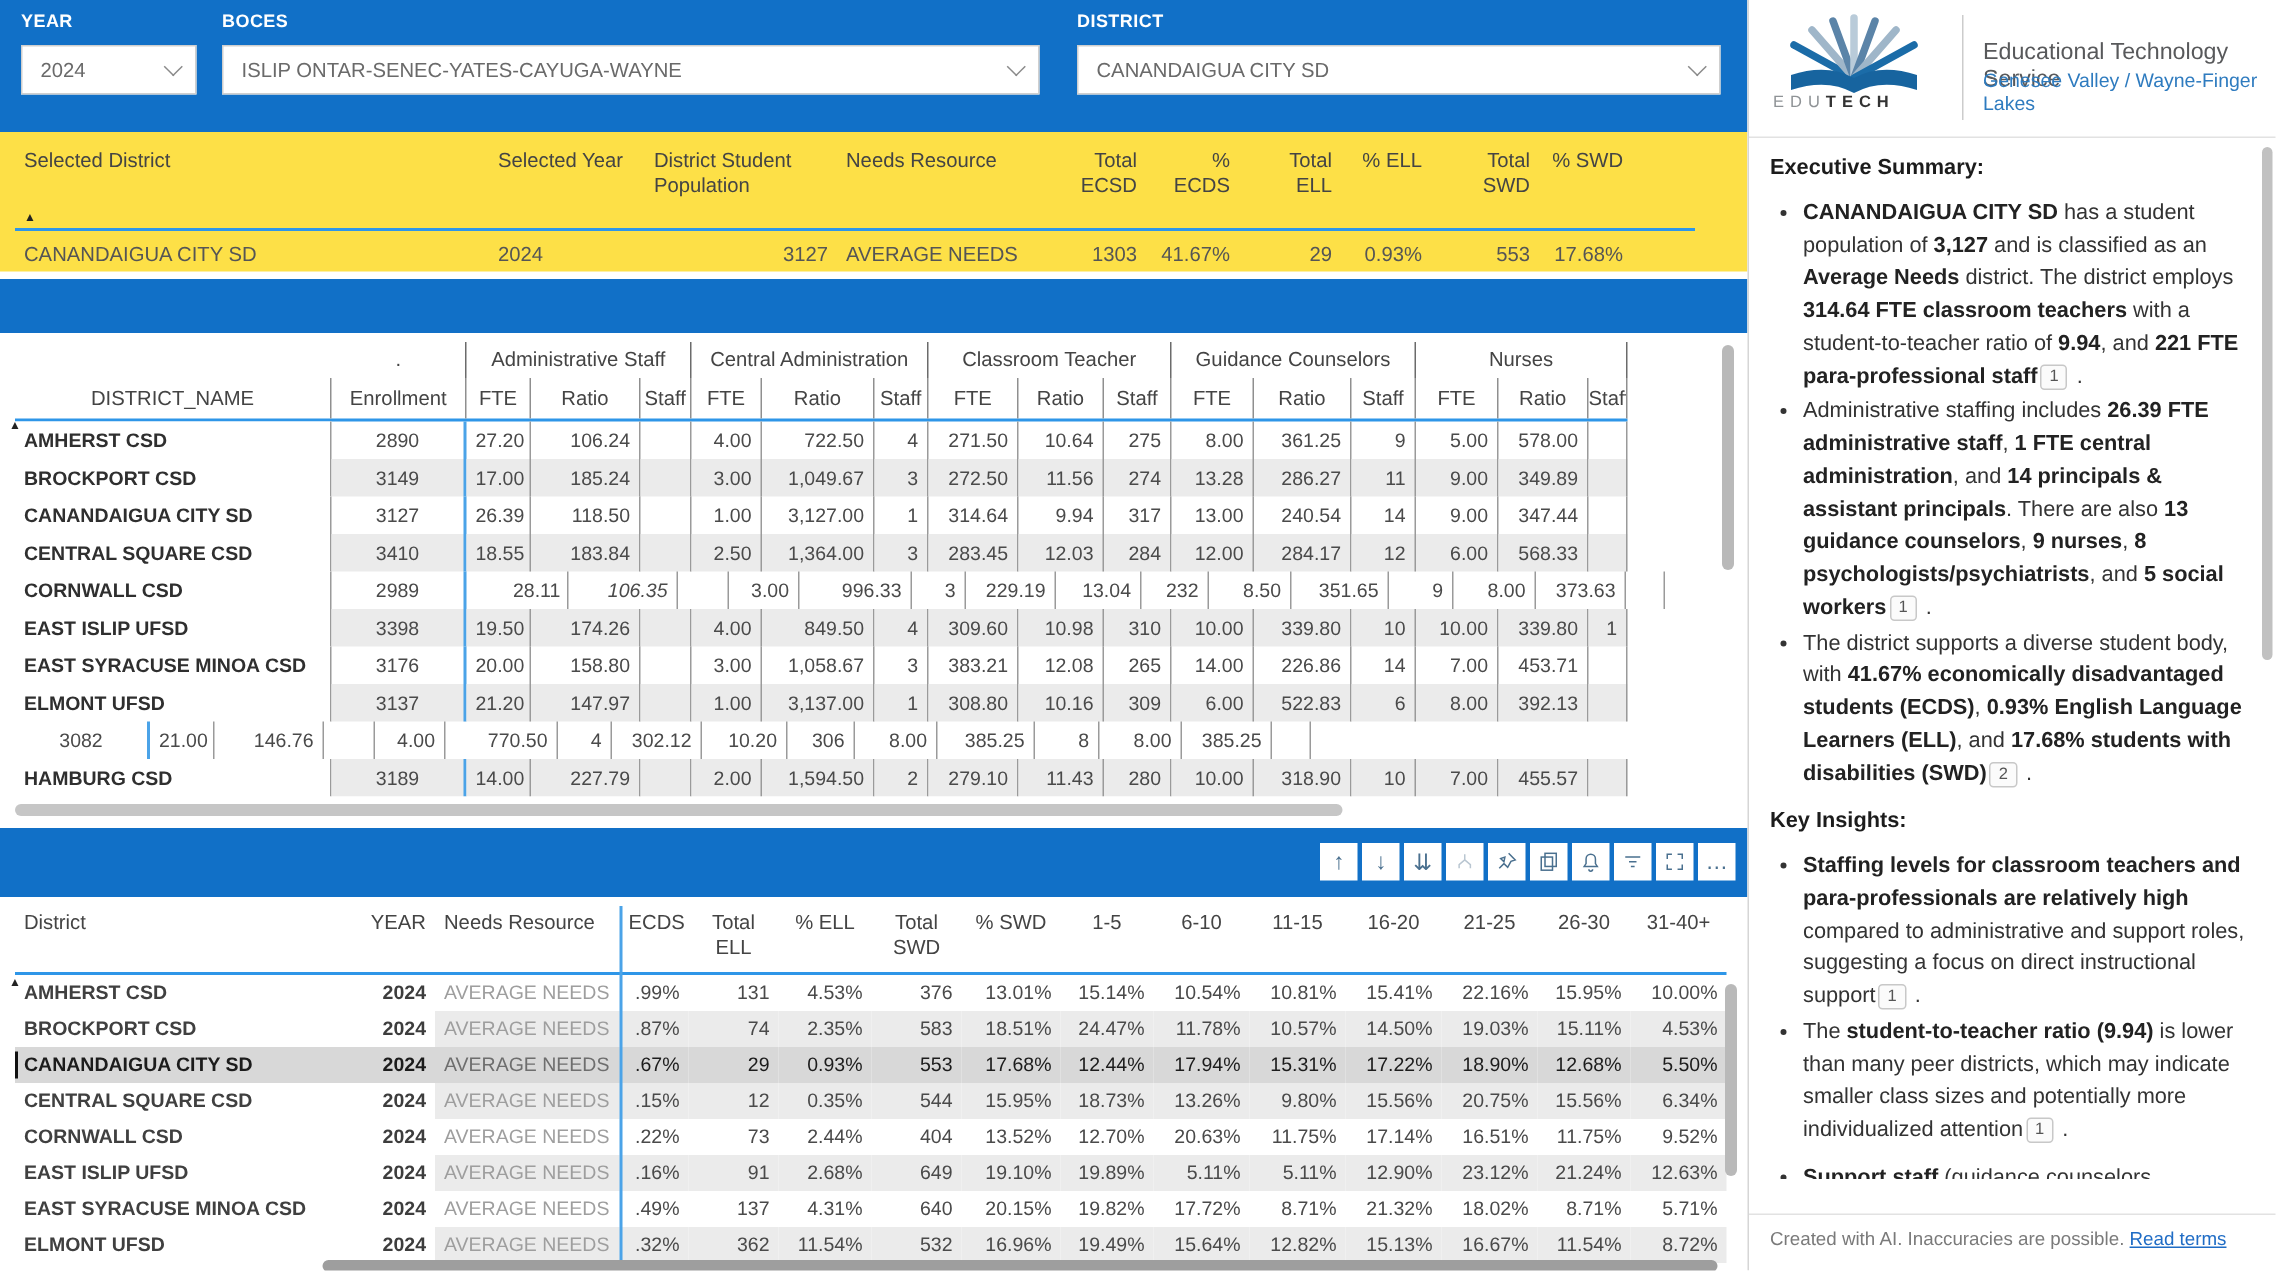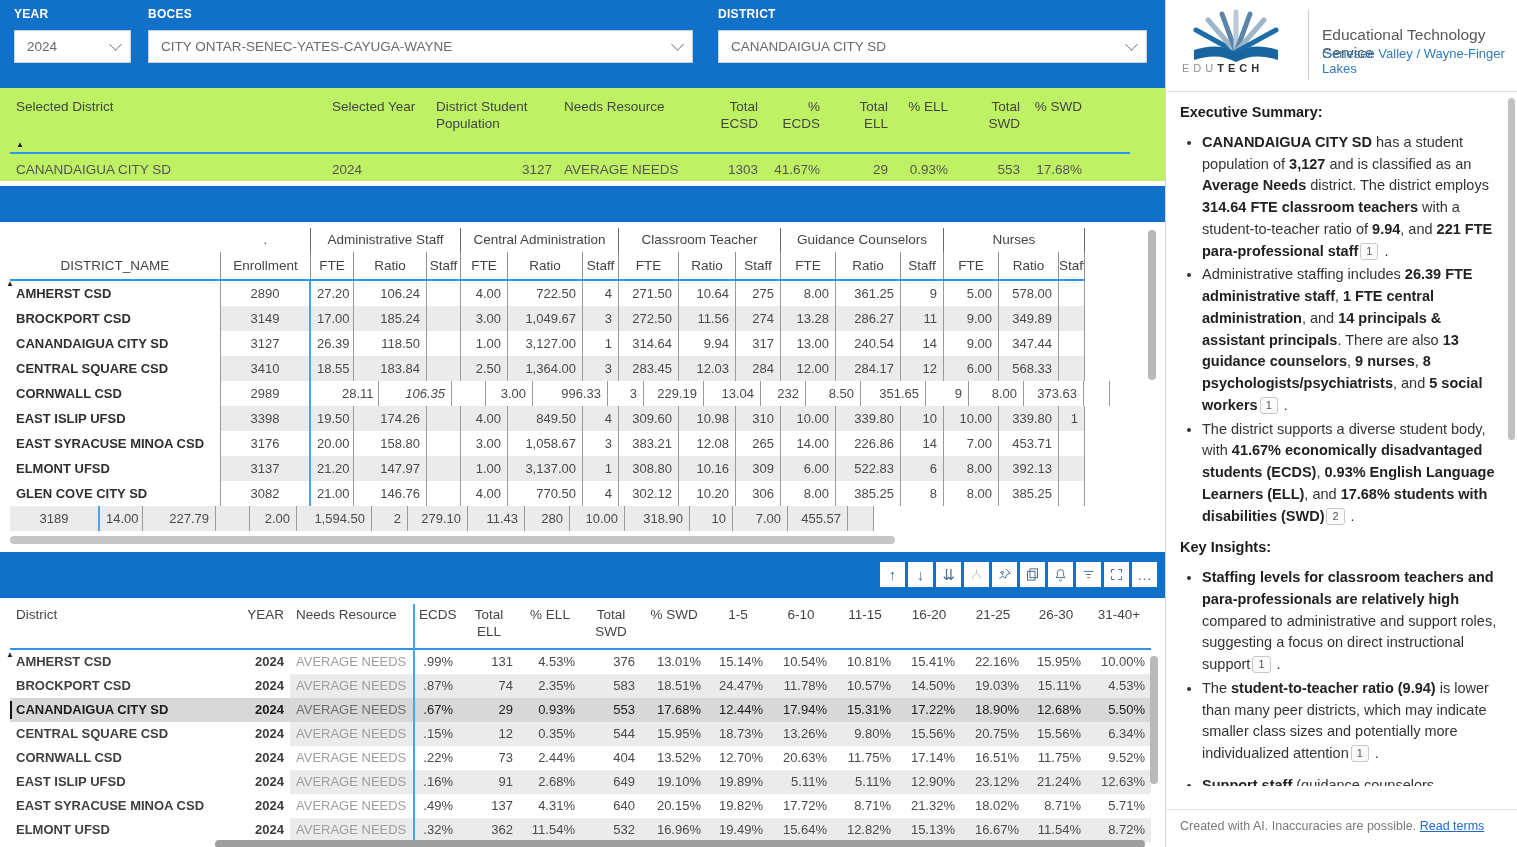--- a/index.html
+++ b/index.html
@@ -20,21 +20,21 @@
 
   
   .hcell { font-size:13.5px; color:#444; }
   .caret { font-size:8px; color:#222; }
   .blue-underline { height:2px; background:#2E96E8; }
   .row { display:flex; align-items:center; }
   .cell { white-space:nowrap; overflow:hidden; font-size:13px; color:#4a4a4a; padding:0 6px; }
   .al { text-align:left; } .ar { text-align:right; } .ac { text-align:center; }
 
   
-  .table1 { position:absolute; left:0; top:88px; width:1165px; height:93px; background:#bef264; }
+  .table1 { position:absolute; left:0; top:88px; width:1165px; height:93px; background:#fde047; }
   .t1-head { position:absolute; left:10px; top:10px; display:flex; }
   .t1-head .hcell { padding:0 6px; line-height:17px; }
   .t1-caret { position:absolute; left:16px; top:52px; }
   .t1-line { position:absolute; left:10px; top:64px; width:1120px; }
   .t1-row { position:absolute; left:10px; top:66px; height:30px; }
   .t1-row .cell { font-size:13.5px; color:#555; }
 
   
   .band1 { position:absolute; left:0; top:186px; width:1165px; height:36px; background:#1170C7; }
   .band2 { position:absolute; left:0; top:552px; width:1165px; height:46px; background:#1170C7; }
@@ -113,21 +113,21 @@
       <div class="filter" style="left:14px; width:117px;">
         <div class="filter-label">YEAR</div>
         <div class="dropdown">
           <span class="val">2024</span>
           <span class="chev"></span>
         </div>
       </div>
       <div class="filter" style="left:148px; width:545px;">
         <div class="filter-label">BOCES</div>
         <div class="dropdown">
-          <span class="val">CITY ONTAR-SENEC-YATES-CAYUGA-WAYNE</span>
+          <span class="val">ISLIP ONTAR-SENEC-YATES-CAYUGA-WAYNE</span>
           <span class="chev"></span>
         </div>
       </div>
       <div class="filter" style="left:718px; width:429px;">
         <div class="filter-label">DISTRICT</div>
         <div class="dropdown">
           <span class="val">CANANDAIGUA CITY SD</span>
           <span class="chev"></span>
         </div>
       </div>
@@ -342,39 +342,39 @@
               <div class="cell ar" style="width: 57px;">10.16</div>
               <div class="cell ar" style="width: 45px;">309</div>
               <div class="cell ar" style="width: 55px;">6.00</div>
               <div class="cell ar" style="width: 65px;">522.83</div>
               <div class="cell ar" style="width: 43px;">6</div>
               <div class="cell ar" style="width: 55px;">8.00</div>
               <div class="cell ar" style="width: 60px;">392.13</div>
               <div class="cell ar" style="width: 26px;"></div>
             </div>
             <div class="row odd">
-              <div class="cell name al" style="width: 211px;">GLEN COVE CITY SD</div>
               <div class="cell ac enroll-d" style="width: 90px;">3082</div>
               <div class="cell ar" style="width: 43px;">21.00</div>
               <div class="cell ar" style="width: 73px;">146.76</div>
               <div class="cell ar" style="width: 34px;"></div>
               <div class="cell ar" style="width: 47px;">4.00</div>
               <div class="cell ar" style="width: 75px;">770.50</div>
               <div class="cell ar" style="width: 36px;">4</div>
               <div class="cell ar" style="width: 60px;">302.12</div>
               <div class="cell ar" style="width: 57px;">10.20</div>
               <div class="cell ar" style="width: 45px;">306</div>
               <div class="cell ar" style="width: 55px;">8.00</div>
               <div class="cell ar" style="width: 65px;">385.25</div>
               <div class="cell ar" style="width: 43px;">8</div>
               <div class="cell ar" style="width: 55px;">8.00</div>
               <div class="cell ar" style="width: 60px;">385.25</div>
               <div class="cell ar" style="width: 26px;"></div>
             </div>
             <div class="row even">
+              <div class="cell name al" style="width: 211px;">HAMBURG CSD</div>
               <div class="cell ac enroll-d" style="width: 90px;">3189</div>
               <div class="cell ar" style="width: 43px;">14.00</div>
               <div class="cell ar" style="width: 73px;">227.79</div>
               <div class="cell ar" style="width: 34px;"></div>
               <div class="cell ar" style="width: 47px;">2.00</div>
               <div class="cell ar" style="width: 75px;">1,594.50</div>
               <div class="cell ar" style="width: 36px;">2</div>
               <div class="cell ar" style="width: 60px;">279.10</div>
               <div class="cell ar" style="width: 57px;">11.43</div>
               <div class="cell ar" style="width: 45px;">280</div>

